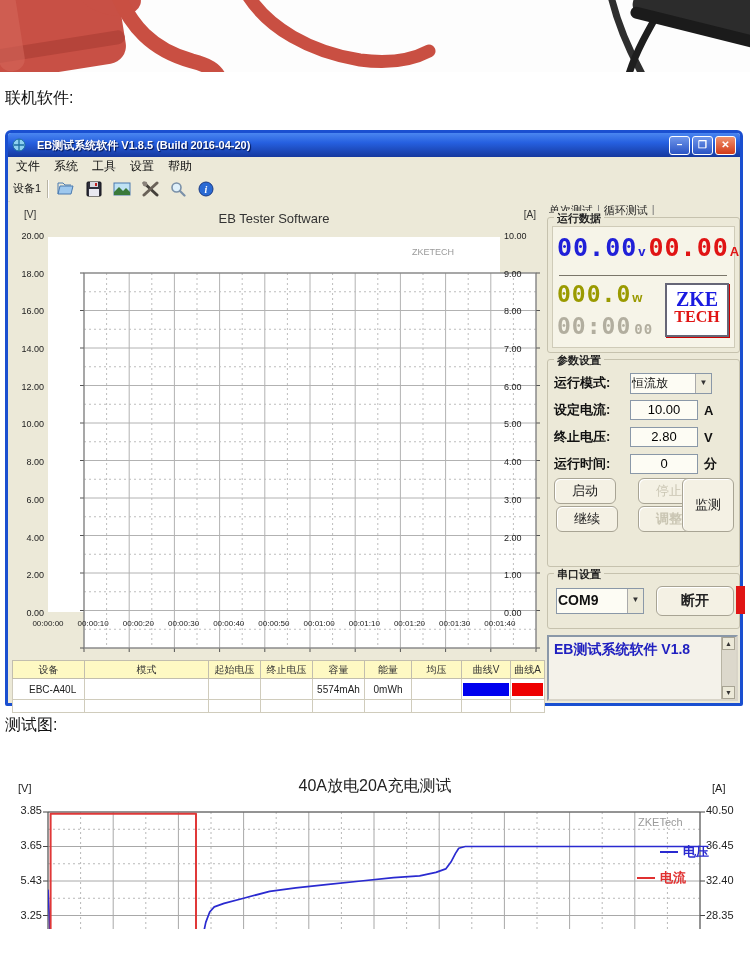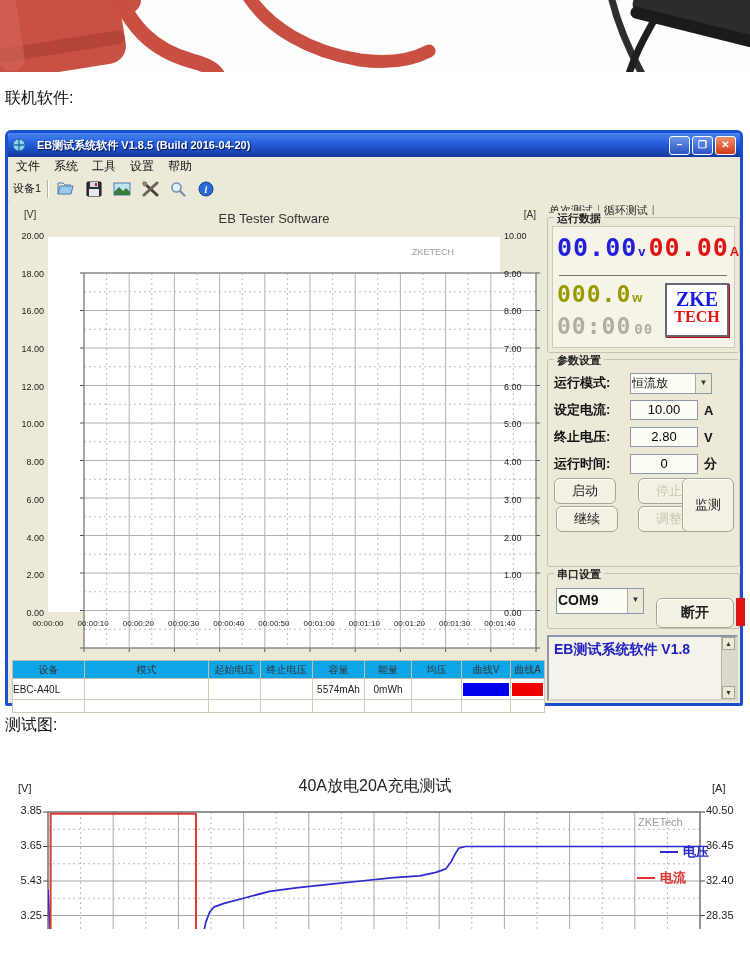--- a/index.html
+++ b/index.html
@@ -48,21 +48,21 @@
   .yA-left{position:absolute;left:0;top:30px;width:32px;height:387px;text-align:right;align-items:flex-end;}
   .yA-right{position:absolute;left:492px;top:30px;width:36px;height:387px;text-align:left;}
   .xA-row{position:absolute;left:14px;top:418px;width:496px;display:flex;justify-content:space-between;
           font-size:8px;color:#222;}
   .xA-row span{width:44px;text-align:center;}
   .wmA{position:absolute;left:400px;top:46px;font-size:9px;color:#9a9a9a;}
 
   
   .rtable{position:absolute;left:2px;top:459px;width:532px;border:1px solid #9a968a;background:#fff;
           font-size:10px;color:#222;border-collapse:collapse;table-layout:fixed;}
-  .rtable th{background:#0ea5e9;font-weight:normal;color:#333;border:1px solid #c2beae;height:15px;
+  .rtable th{background:#fef9c3;font-weight:normal;color:#333;border:1px solid #c2beae;height:15px;
              overflow:hidden;white-space:nowrap;}
   .rtable td{border:1px solid #d0ccbc;height:18px;text-align:center;overflow:hidden;white-space:nowrap;}
   .rtable tr.thin td{height:10px;}
   .swatch{display:block;width:100%;height:13px;}
 
   
   .rpanel{position:absolute;left:537px;top:0;width:193px;height:502px;font-size:11px;color:#111;}
   .tabs{position:absolute;left:2px;top:2px;display:flex;gap:4px;font-size:11px;color:#222;}
   .tabs .bar{color:#777;}
   .grp{position:absolute;border:1px solid #c6c2ae;border-radius:3px;background:#ece9d8;}
@@ -96,21 +96,21 @@
   .btn{background:#f4f1e4;border:1px solid #a8a494;border-radius:6px;font-size:13px;color:#222;
        display:flex;align-items:center;justify-content:center;box-shadow:inset 1px 1px 0 #fff;}
   .btn.disabled{color:#c9c5b2;margin-left:22px;}
   .pbtn{position:absolute;width:60px;height:24px;}
   .monitor{position:absolute;left:134px;top:118px;width:50px;height:52px;font-size:13px;}
 
   .serial{left:0;top:372px;width:191px;height:54px;}
   .sdrop{position:absolute;left:8px;top:14px;width:86px;height:24px;}
   .sdrop .dval{font-size:14px;font-weight:bold;line-height:22px;}
   .sdrop .darrow{line-height:22px;}
-  .disc{position:absolute;left:108px;top:12px;width:76px;height:28px;font-size:14px;font-weight:bold;position:absolute;margin-top:12px;}
+  .disc{position:absolute;left:108px;top:12px;width:76px;height:28px;font-size:14px;font-weight:bold;position:absolute;}
   .redbar{position:absolute;right:-12px;top:-1px;width:9px;height:28px;background:#e01414;}
 
   .logbox{position:absolute;left:0;top:434px;width:191px;height:66px;background:#f4f2ea;
           border:2px solid #8a98a8;border-right-color:#d8d4c8;border-bottom-color:#d8d4c8;box-sizing:border-box;}
   .logtext{position:absolute;left:5px;top:4px;font-size:14px;font-weight:bold;color:#2020c0;}
   .scrollv{position:absolute;right:0;top:0;bottom:0;width:14px;background:#dcd8cc;border-left:1px solid #b8b4a4;}
   .sarr{position:absolute;left:0;width:13px;height:13px;background:#ece9d8;border:1px solid #a8a494;
         font-size:7px;line-height:12px;text-align:center;color:#333;box-sizing:border-box;}
 
   
@@ -364,21 +364,21 @@
               <th>模式</th>
               <th>起始电压</th>
               <th>终止电压</th>
               <th>容量</th>
               <th>能量</th>
               <th>均压</th>
               <th>曲线V</th>
               <th>曲线A</th>
         </tr>
         <tr>
-          <td style="text-align:left;padding-left:0;">EBC-A40L</td>
+          <td style="text-align:left;padding-left:16px;">EBC-A40L</td>
           <td></td>
           <td></td>
           <td></td>
           <td>5574mAh</td>
           <td>0mWh</td>
           <td></td>
           <td>
                 <span class="swatch" style="background: rgb(0, 0, 238);"></span>
               </td>
           <td>
@@ -452,21 +452,21 @@
             <span class="punit">V</span>
           </div>
           <div class="prow" style="top:93px;">
             <span class="plabel">运行时间:</span>
             <span class="pinput">0</span>
             <span class="punit">分</span>
           </div>
           <div class="btn pbtn" style="left:6px;top:118px;">启动</div>
           <div class="btn pbtn disabled" style="left:68px;top:118px;">停止</div>
           <div class="btn pbtn" style="left:8px;top:146px;">继续</div>
-          <div class="btn pbtn disabled" style="left:68px;top:146px;">调整</div>
+          <div class="btn pbtn disabled" style="left:68px;top:146px;font-weight:bold;">调整</div>
           <div class="btn monitor">监测</div>
         </div>
 
         <div class="grp serial">
           <span class="glabel">串口设置</span>
           <span class="dropdown sdrop">
             <span class="dval">COM9</span>
             <span class="darrow">▼</span>
           </span>
           <div class="btn disc">

